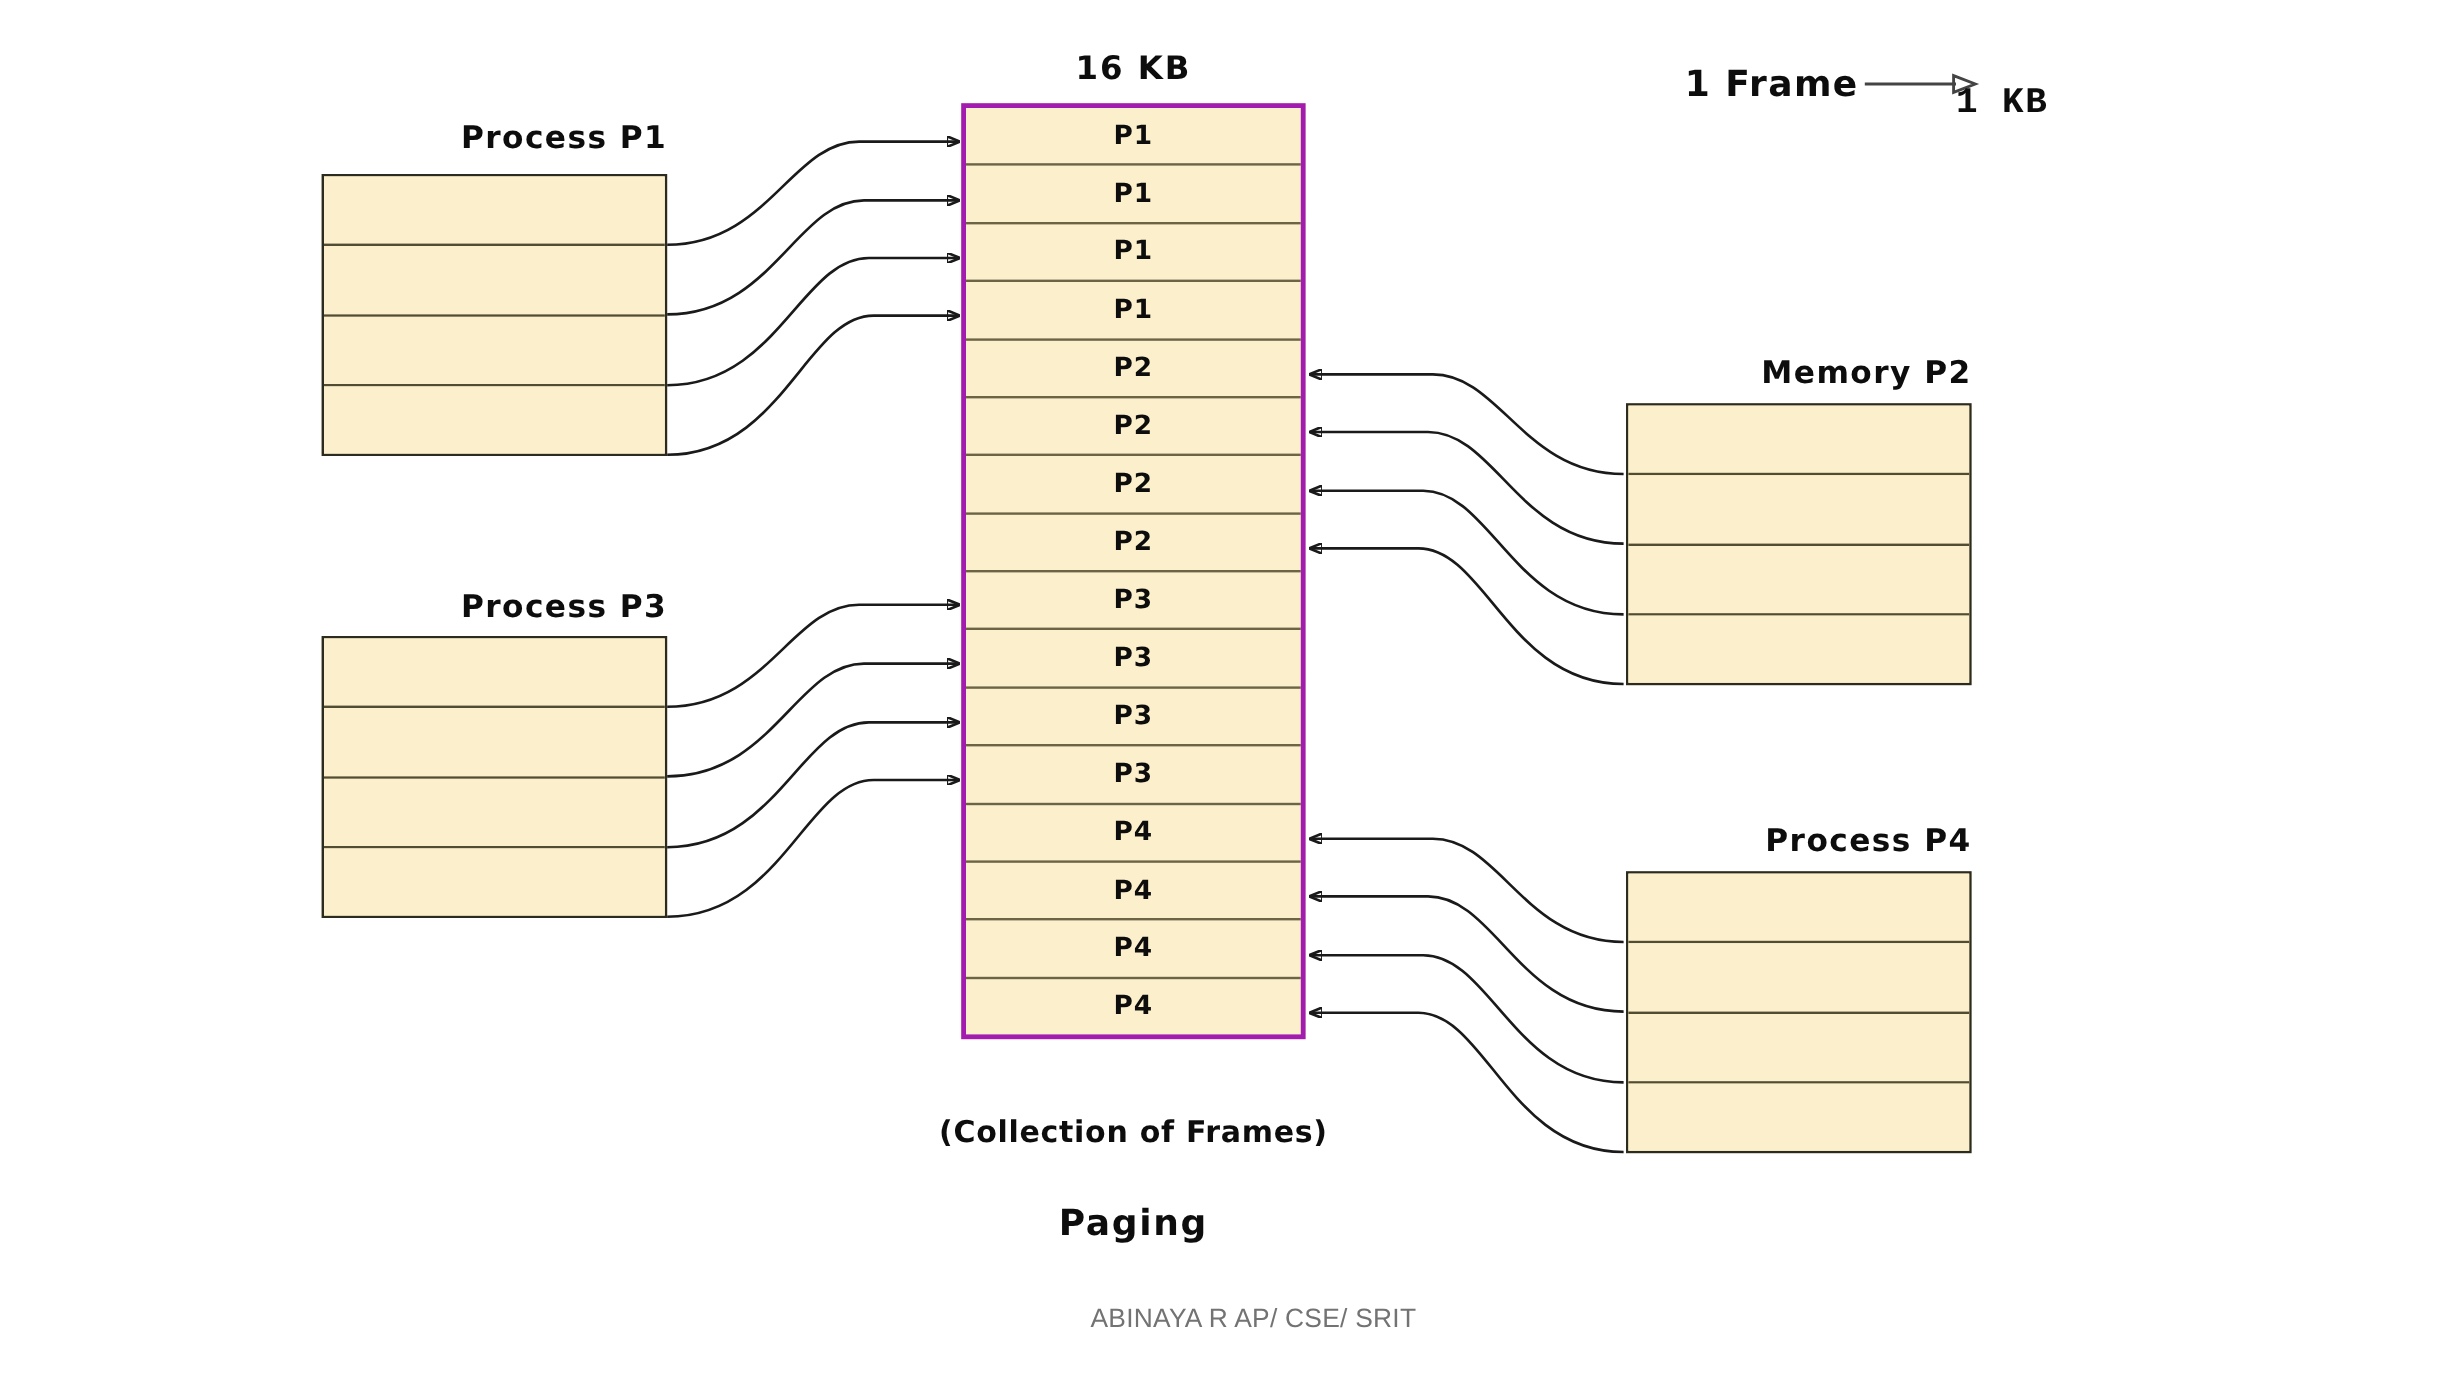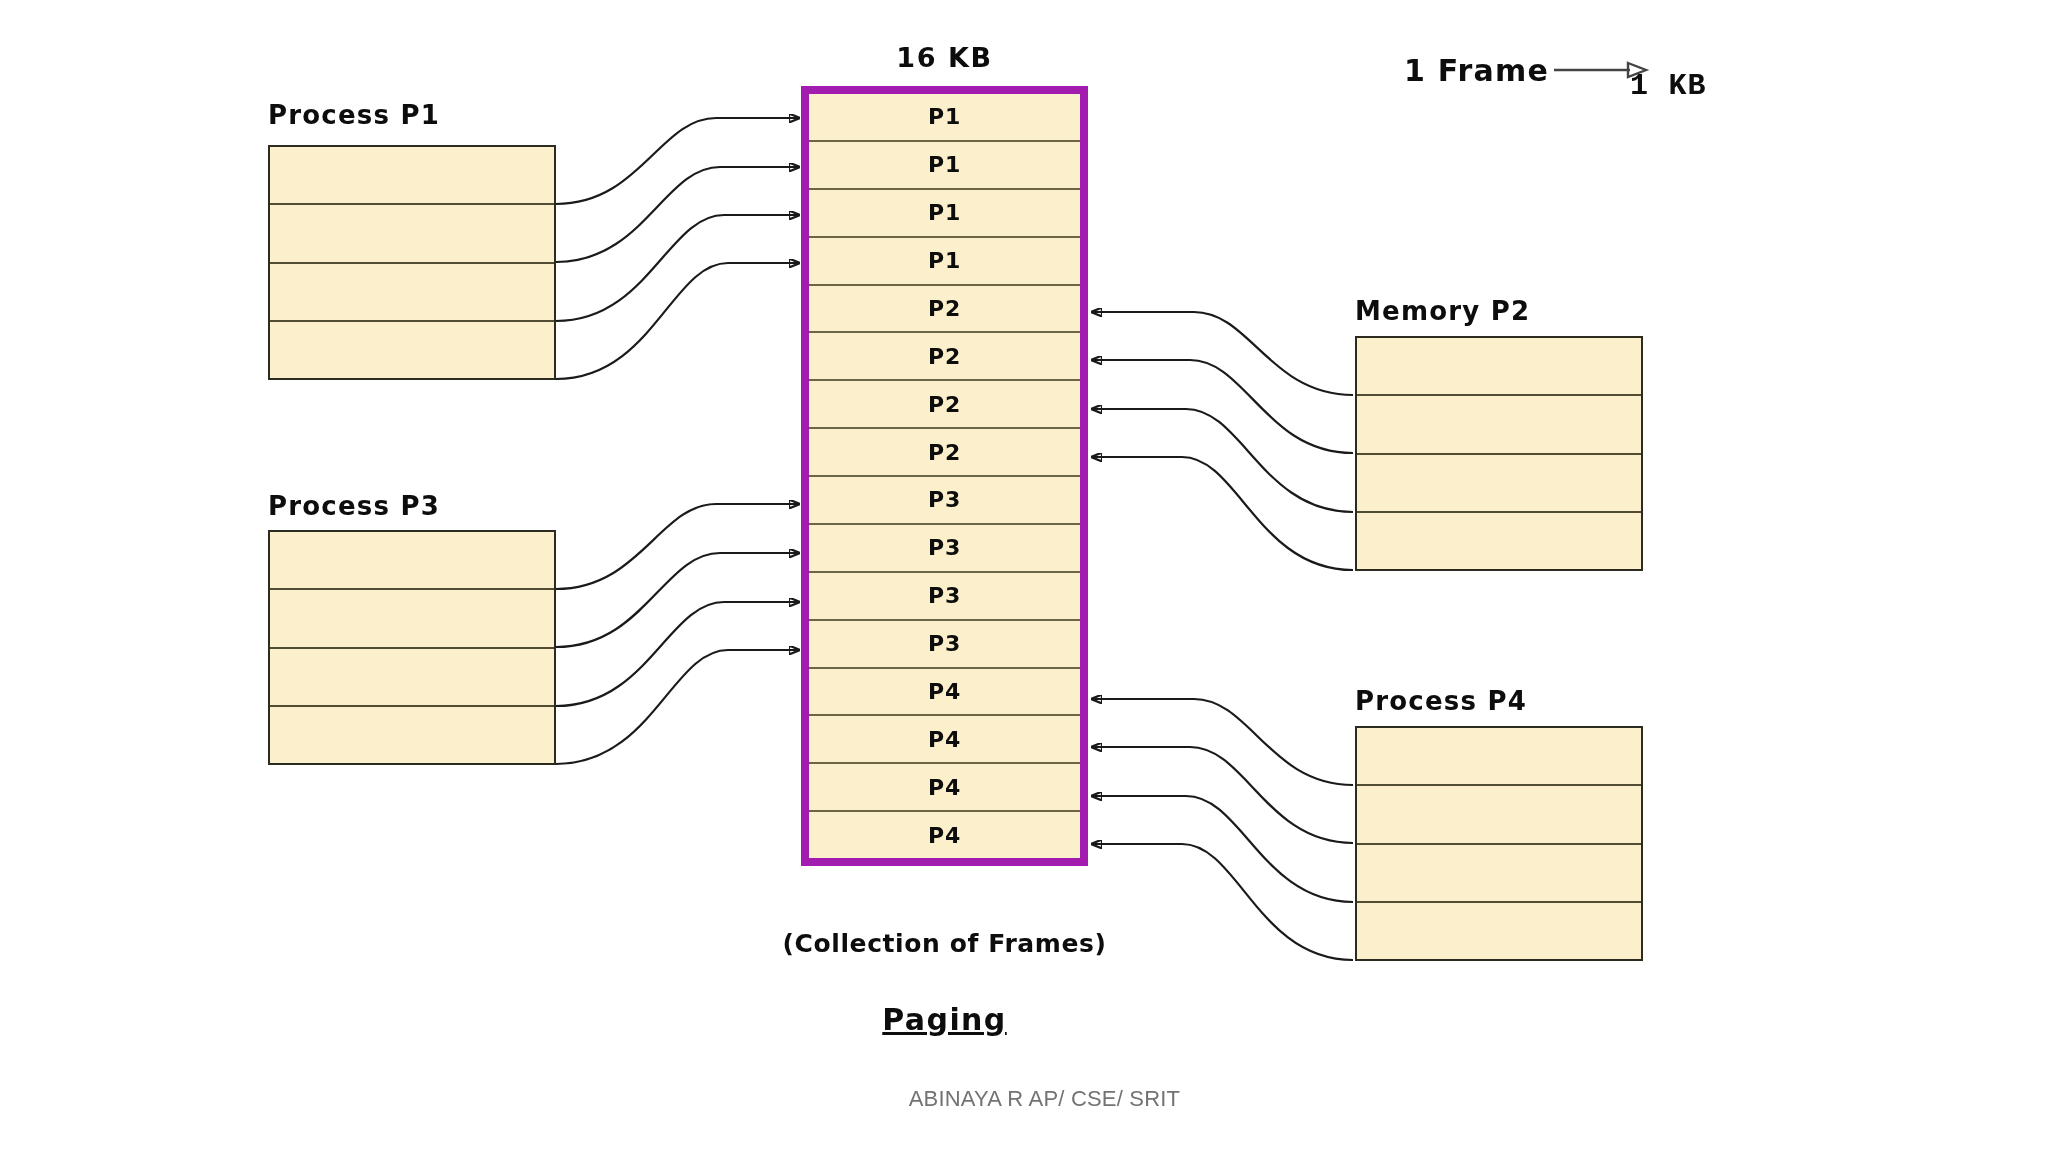--- a/index.html
+++ b/index.html
@@ -36,28 +36,28 @@
   .proc-cell:last-child {
     border-bottom: none;
   }
   .proc-label {
     position: absolute;
     font-weight: bold;
     font-size: 26px;
     color: #0d0d0d;
     letter-spacing: 1.2px;
     white-space: nowrap;
-    text-align: left;
+    text-align: right;
   }
 
   
   #memory-column {
     position: absolute;
     box-sizing: border-box;
-    border: 8px solid #a21caf;
+    border: 4px solid #a21caf;
     background: #fcefcb;
     display: flex;
     flex-direction: column;
   }
   .frame {
     flex: 1 1 0;
     box-sizing: border-box;
     border-bottom: 2px solid #6b6546;
     display: flex;
     align-items: center;
@@ -159,21 +159,21 @@
       <div class="frame">P3</div>
       <div class="frame">P3</div>
       <div class="frame">P4</div>
       <div class="frame">P4</div>
       <div class="frame">P4</div>
       <div class="frame">P4</div>
     </div>
 
   <div class="caption" id="collection-label" style="left:741px; top:929px; width:407px;">(Collection of Frames)</div>
 
-  <div class="caption" id="paging-title" style="left:741px; top:1002px; width:407px;text-decoration:underline;">Paging</div>
+  <div class="caption" id="paging-title" style="left:741px; top:1002px; width:407px;">Paging</div>
 
   <div class="proc-label" style="left:268px; top:100px; width:288px;">Process P1</div>
   <div class="proc-box" id="proc-box-p1" style="left:268px; top:145px; width:288px; height:235px;">
       <div class="proc-cell"></div>
       <div class="proc-cell"></div>
       <div class="proc-cell"></div>
       <div class="proc-cell"></div>
     </div>
 
   <div class="proc-label" style="left:268px; top:491px; width:288px;">Process P3</div>

